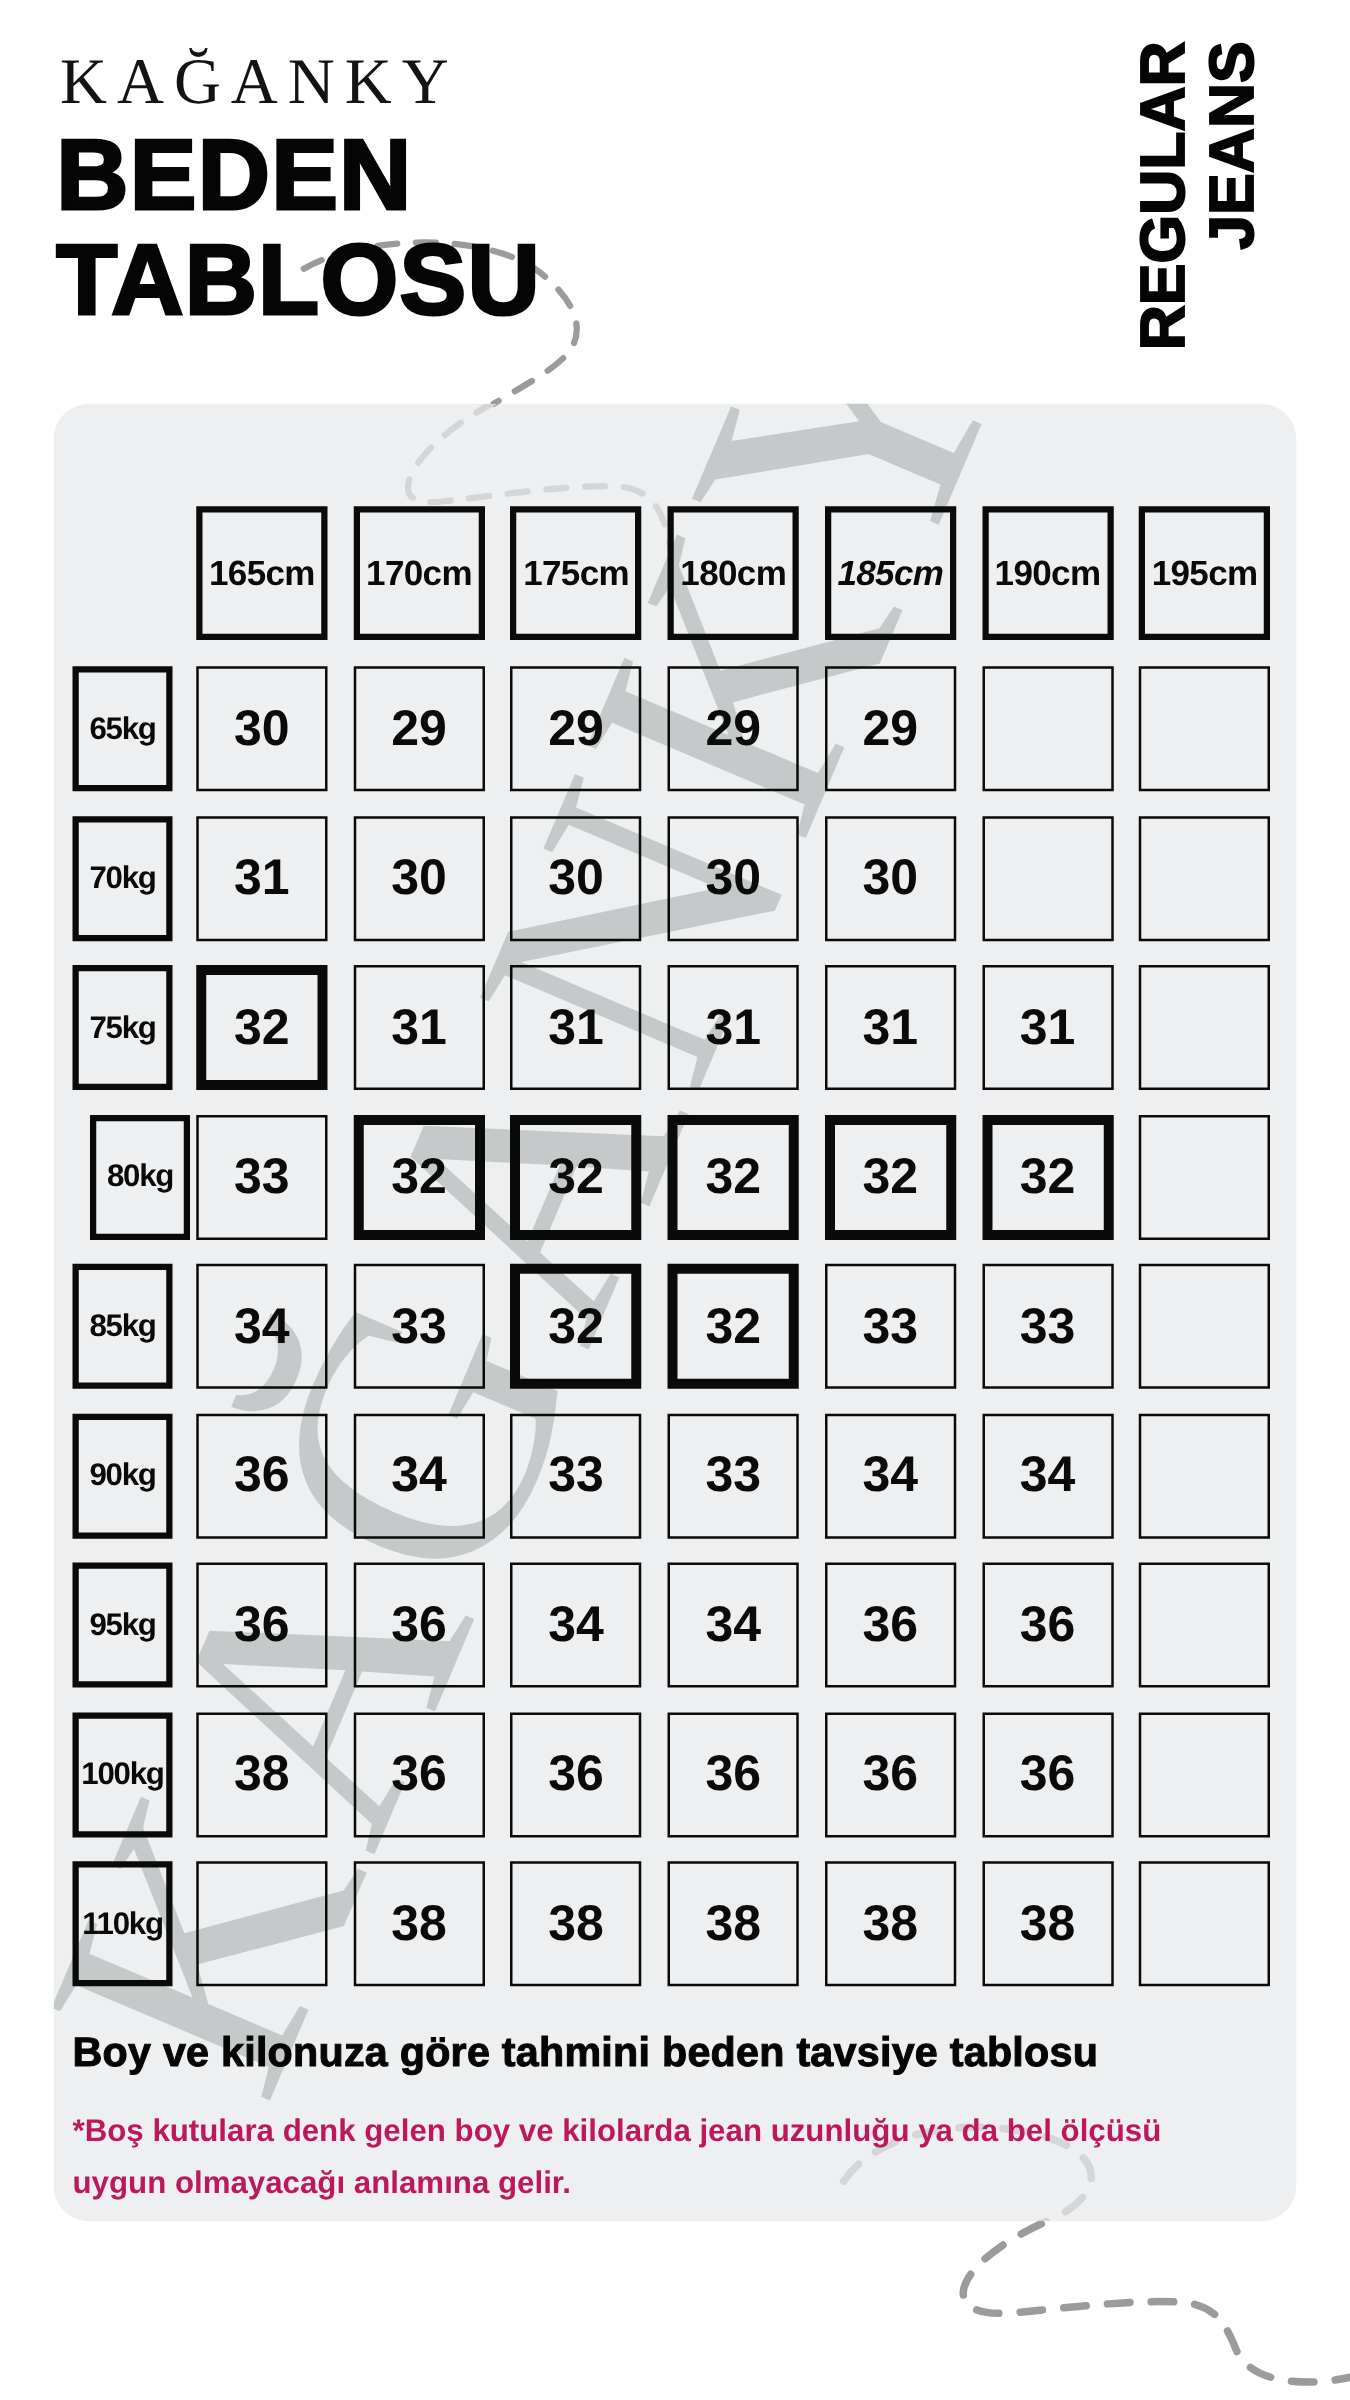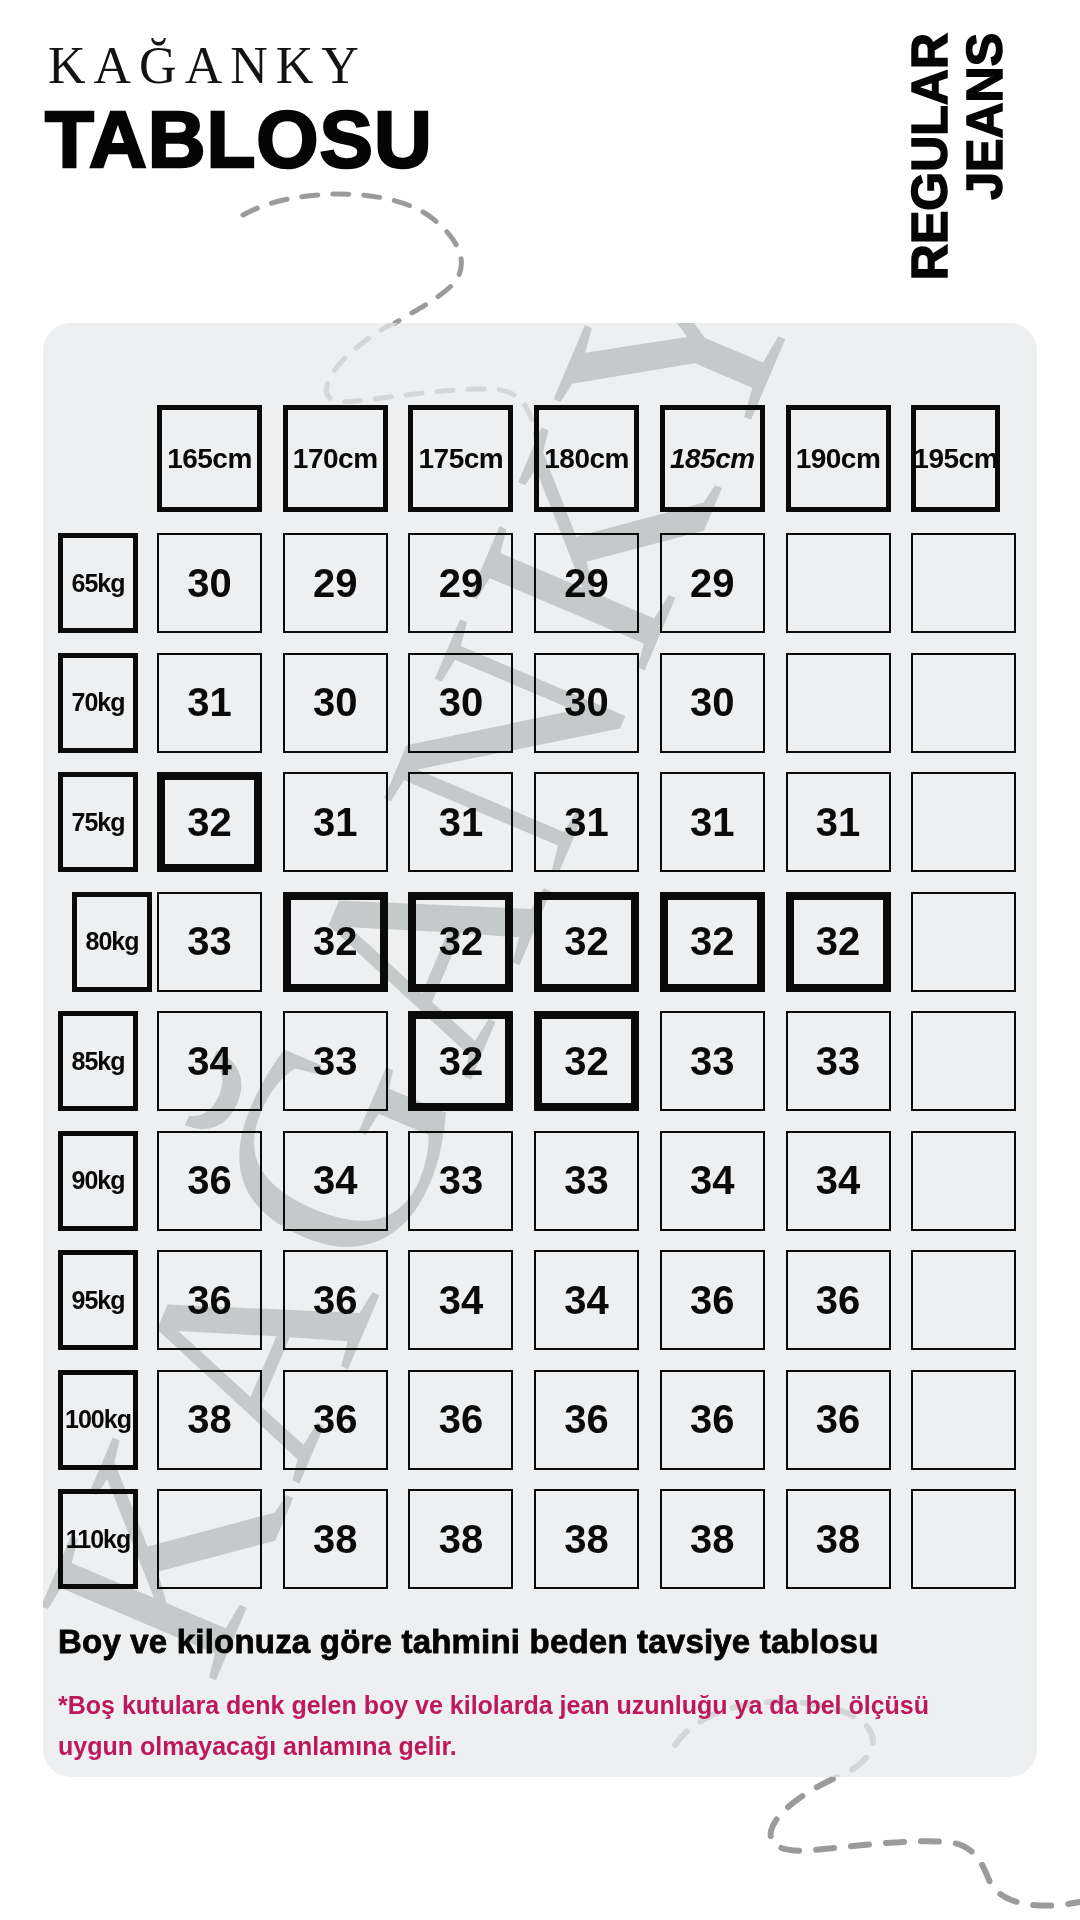--- a/index.html
+++ b/index.html
@@ -52,20 +52,21 @@
 
 <div class="page">
 
   <svg class="page-deco" width="1080" height="1920" viewBox="0 0 1080 1920">
     <path d="M 243 215 C 290 188, 390 185, 432 218 C 455 236, 468 258, 458 277 C 450 292, 425 305, 395 323" fill="none" stroke="#9b9b9b" stroke-width="5" stroke-linecap="round" stroke-dasharray="16 15"></path>
     <path d="M 833 1779 C 803 1793, 775 1813, 771 1831 C 768 1846, 783 1853, 813 1850 C 858 1846, 908 1839, 948 1842 C 973 1845, 981 1860, 989 1880 C 998 1900, 1023 1908, 1063 1905 L 1090 1900" fill="none" stroke="#9b9b9b" stroke-width="6" stroke-linecap="round" stroke-dasharray="18 17"></path>
   </svg>
 
   <div class="brand">KAĞANKY</div>
   <div class="title">
+    <div>BEDEN</div>
     <div>TABLOSU</div>
   </div>
   <div class="side-wrap">
     <div class="side">
       <div>REGULAR</div>
       <div>JEANS</div>
     </div>
   </div>
 
   <div class="panel">
@@ -76,21 +77,21 @@
       <path d="M 632 1422 C 652 1392, 697 1377, 747 1379 C 797 1381, 837 1399, 829 1425 C 823 1440, 807 1449, 790 1456" fill="none" stroke="#d4d6d7" stroke-width="6" stroke-linecap="round" stroke-dasharray="18 17"></path>
     </svg>
 
     <div id="grid">
         <div class="box col-head" style="left: 114px; top: 82px; width: 105px; height: 107px;">165cm</div>
         <div class="box col-head" style="left: 239.7px; top: 82px; width: 105px; height: 107px;">170cm</div>
         <div class="box col-head" style="left: 365.4px; top: 82px; width: 105px; height: 107px;">175cm</div>
         <div class="box col-head" style="left: 491.1px; top: 82px; width: 105px; height: 107px;">180cm</div>
         <div class="box col-head" style="left: 616.8px; top: 82px; width: 105px; height: 107px; font-style: italic;">185cm</div>
         <div class="box col-head" style="left: 742.5px; top: 82px; width: 105px; height: 107px;">190cm</div>
-        <div class="box col-head" style="left: 868.2px; top: 82px; width: 89px; height: 107px;">195cm</div>
+        <div class="box col-head" style="left: 868.2px; top: 82px; width: 105px; height: 107px;">195cm</div>
         <div class="box row-head" style="left: 15px; top: 210px; width: 80px; height: 100px;">65kg</div>
         <div class="box cell" style="left: 114px; top: 210px; width: 105px; height: 100px;">30</div>
         <div class="box cell" style="left: 239.7px; top: 210px; width: 105px; height: 100px;">29</div>
         <div class="box cell" style="left: 365.4px; top: 210px; width: 105px; height: 100px;">29</div>
         <div class="box cell" style="left: 491.1px; top: 210px; width: 105px; height: 100px;">29</div>
         <div class="box cell" style="left: 616.8px; top: 210px; width: 105px; height: 100px;">29</div>
         <div class="box cell" style="left: 742.5px; top: 210px; width: 105px; height: 100px;"></div>
         <div class="box cell" style="left: 868.2px; top: 210px; width: 105px; height: 100px;"></div>
         <div class="box row-head" style="left: 15px; top: 329.5px; width: 80px; height: 100px;">70kg</div>
         <div class="box cell" style="left: 114px; top: 329.5px; width: 105px; height: 100px;">31</div>

